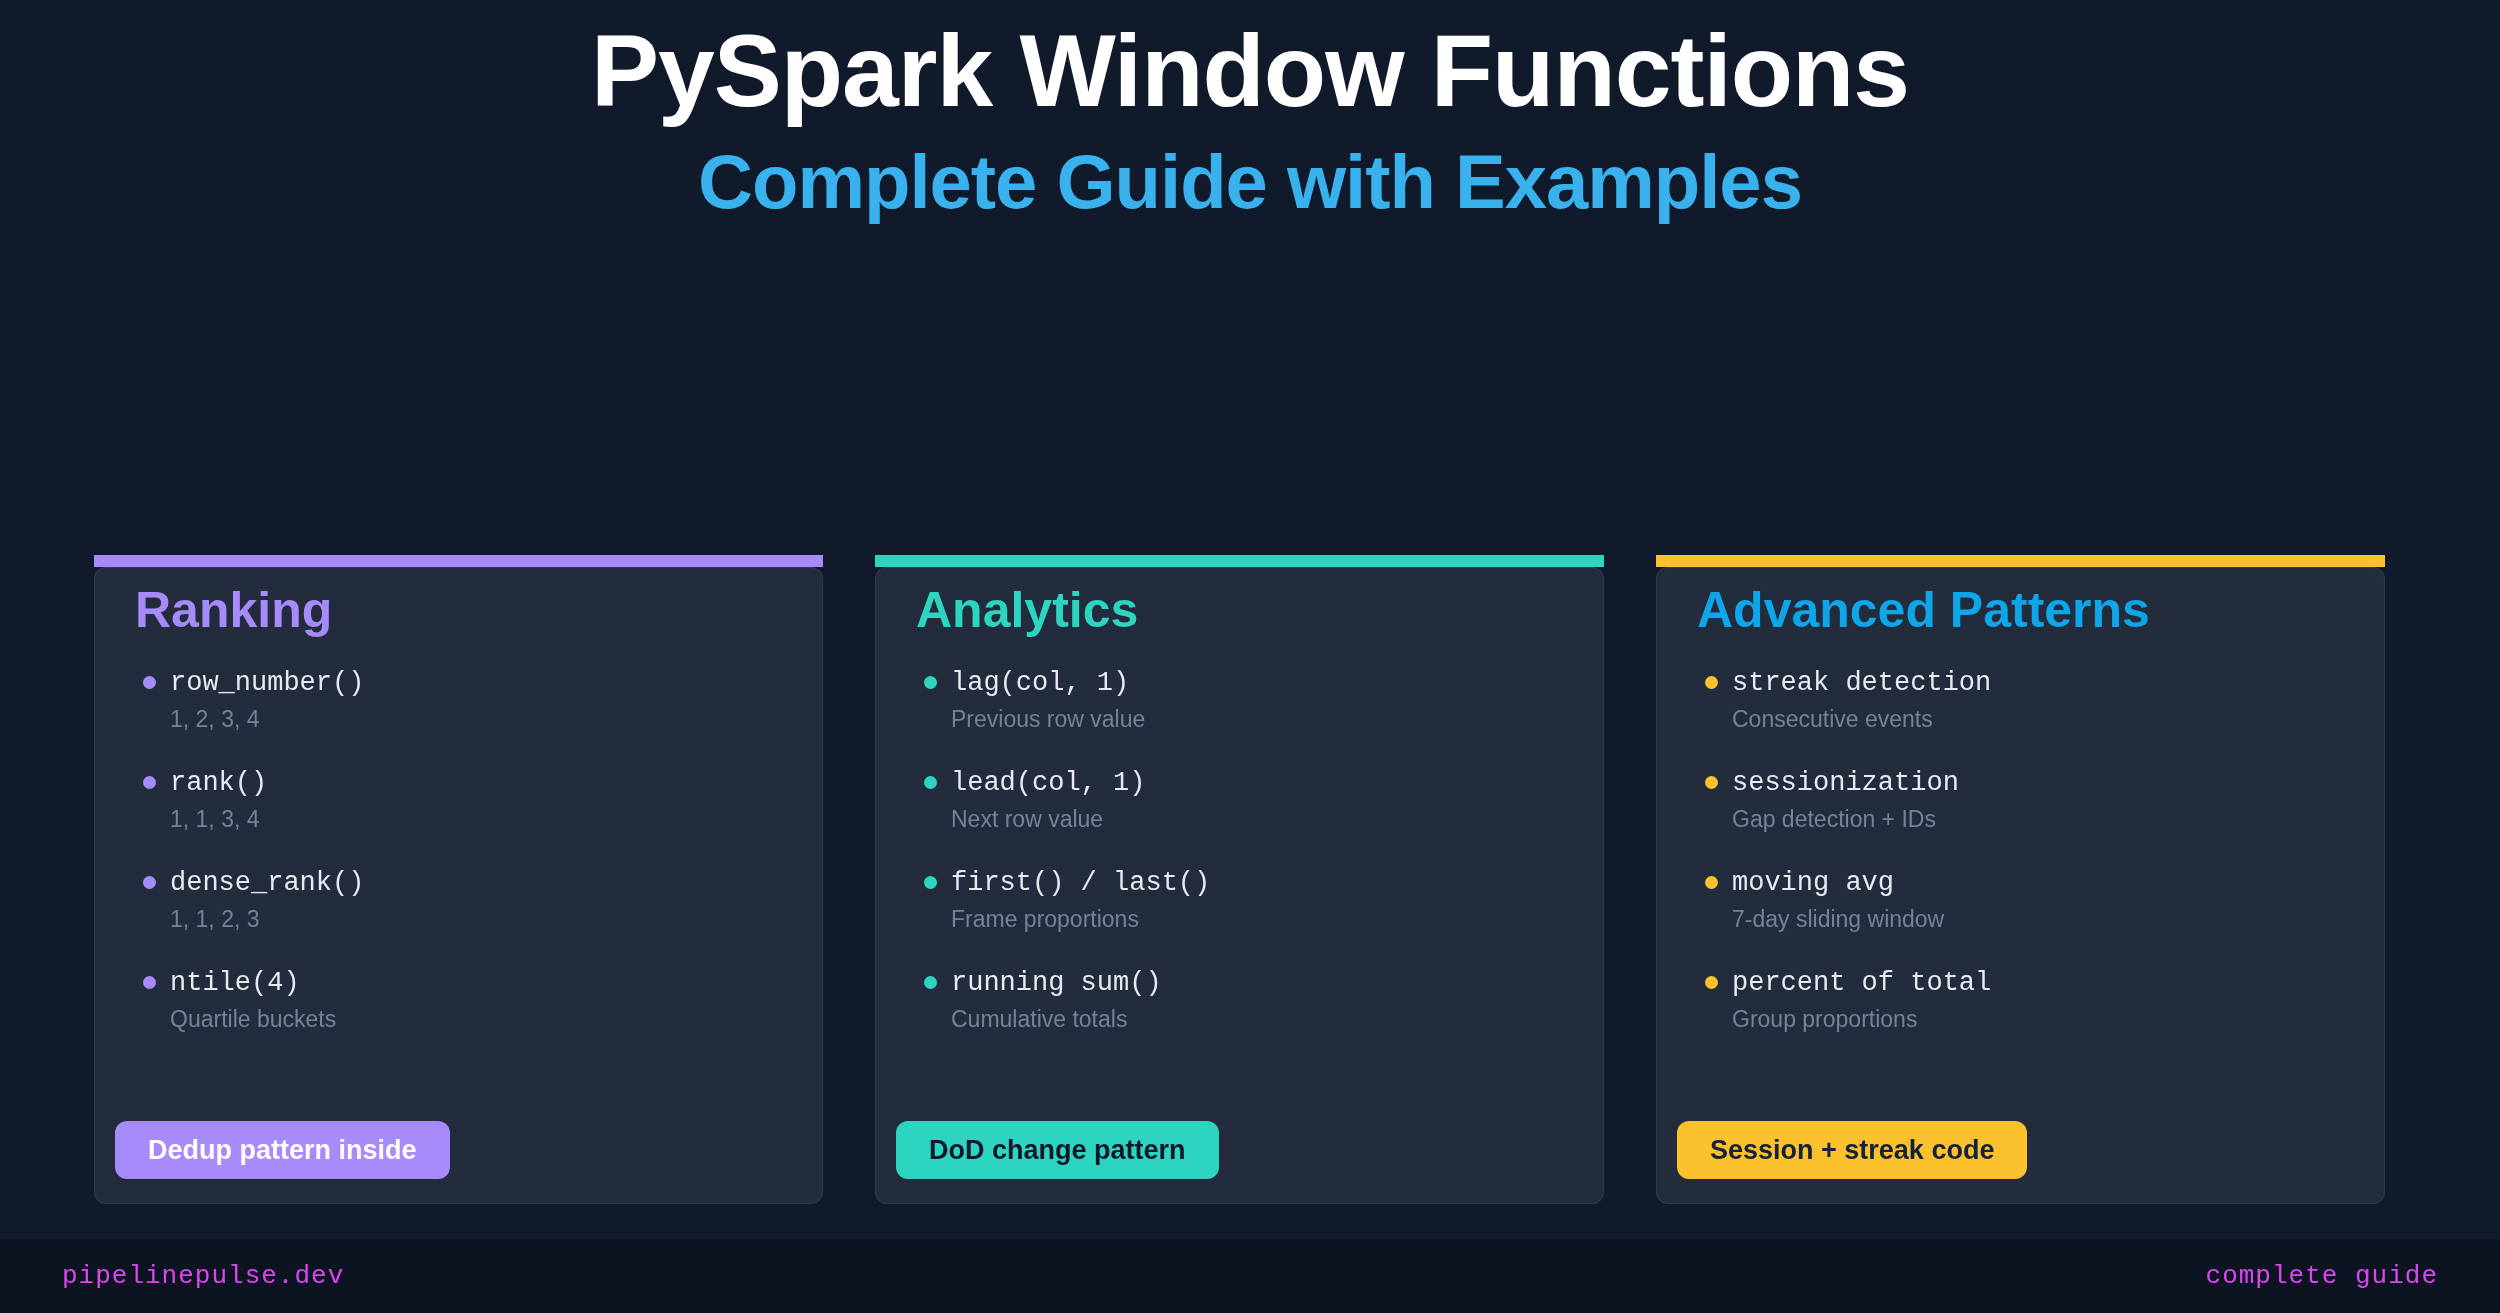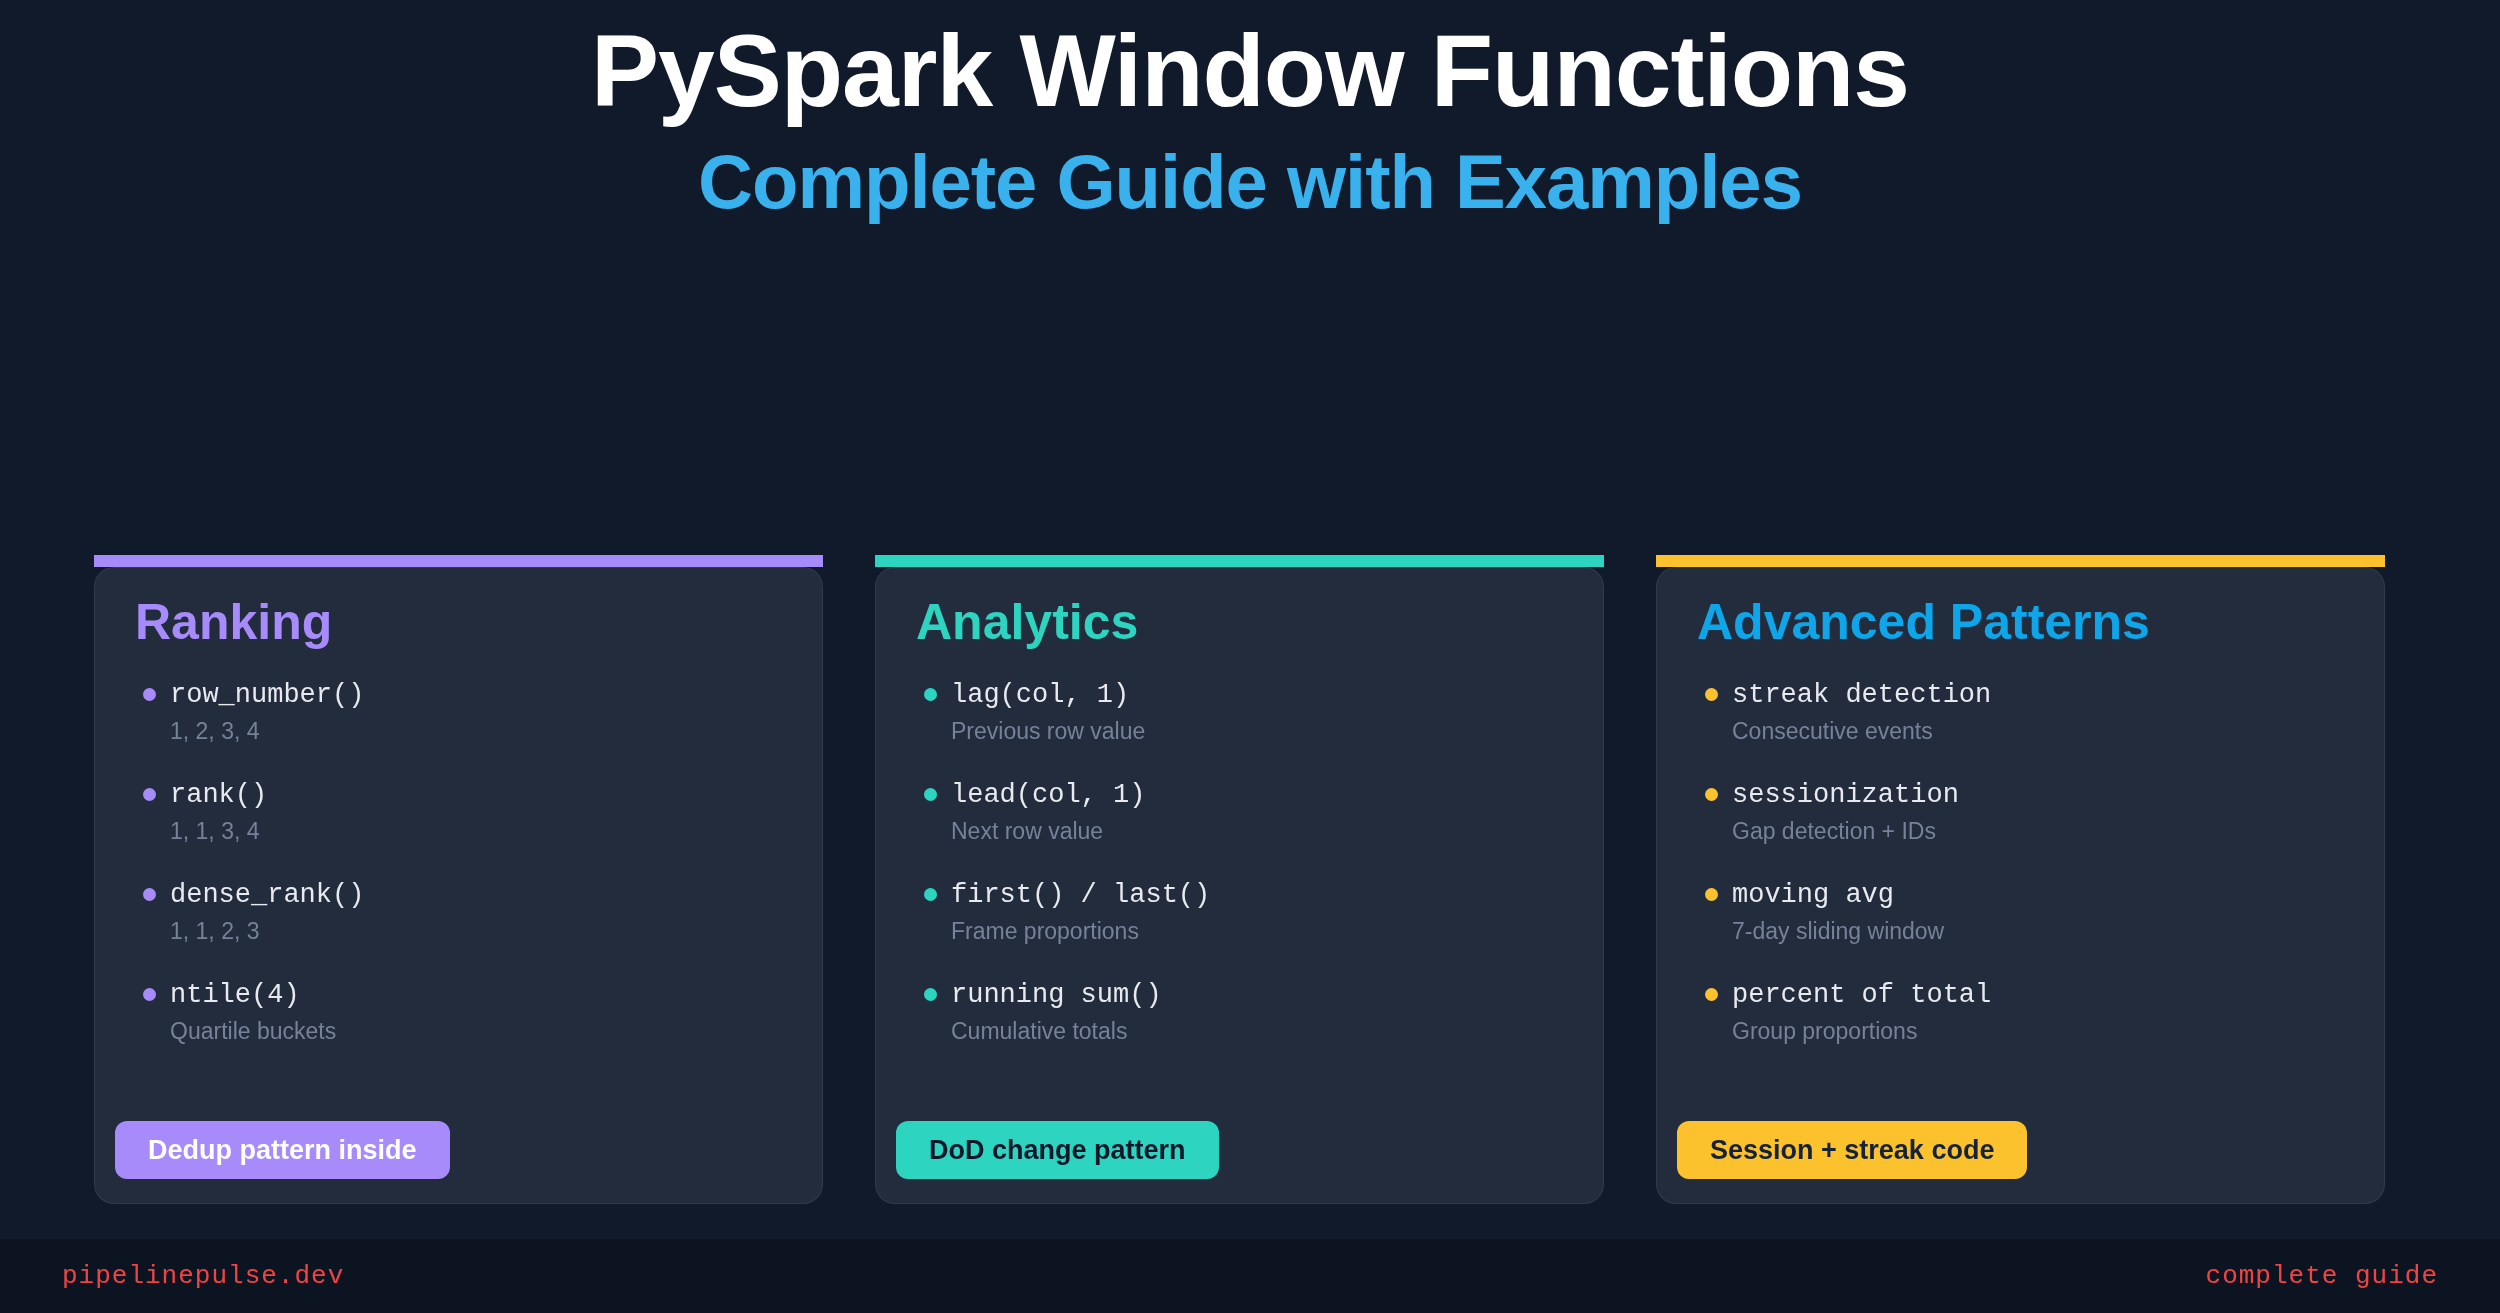--- a/index.html
+++ b/index.html
@@ -23,22 +23,22 @@
   }
 
   
   .cards { position:absolute; left:94px; top:555px; display:flex; gap:52px; }
   .card { width:729px; height:649px; display:flex; flex-direction:column; }
   .card-bar { height:12px; width:100%; flex:none; }
   .card-body {
     flex:1; position:relative;
     background:#222c3d;
     border:1px solid rgba(148,163,184,0.12);
-    border-radius:20px;
-    padding:26px 40px 24px 40px;
+    border-radius:12px;
+    padding:14px 40px 24px 40px;
   }
   .card-title { font-size:50px; font-weight:bold; line-height:1.15; margin-bottom:26px; }
   .item { margin-bottom:33px; }
   .item-row { display:flex; align-items:center; gap:14px; padding-left:8px; }
   .bullet { width:13px; height:13px; border-radius:50%; flex:none; }
   .item-code {
     font-family:"Liberation Mono", monospace;
     font-size:27px; line-height:34px; color:#e8eaef;
   }
   .item-desc {
@@ -53,21 +53,21 @@
     border:none; cursor:pointer; white-space:nowrap;
   }
 
   
   .footer {
     position:absolute; left:0; top:1239px; width:2500px; height:74px;
     background:#0d1421;
     display:flex; justify-content:space-between; align-items:center;
     padding:0 62px;
     font-family:"Liberation Mono", monospace;
-    font-size:26px; color:#ef4444; letter-spacing:1px;
+    font-size:26px; color:#d946ef; letter-spacing:1px;
   }
 </style>
 </head>
 <body>
 
 <div class="header">
   <div class="main-title" style="color: rgb(255, 255, 255);">PySpark Window Functions</div>
   <div class="sub-title" style="color: rgb(56, 177, 236);">Complete Guide with Examples</div>
 </div>
 

